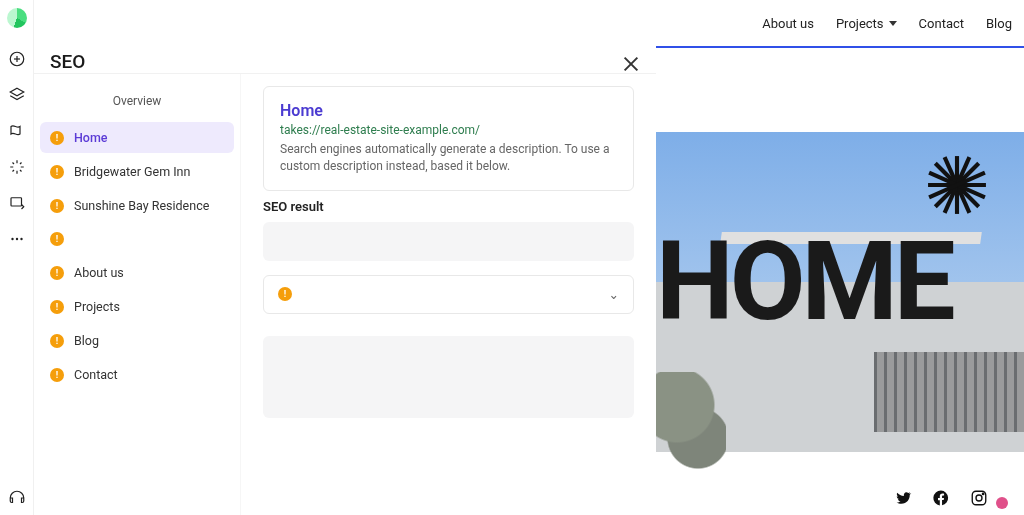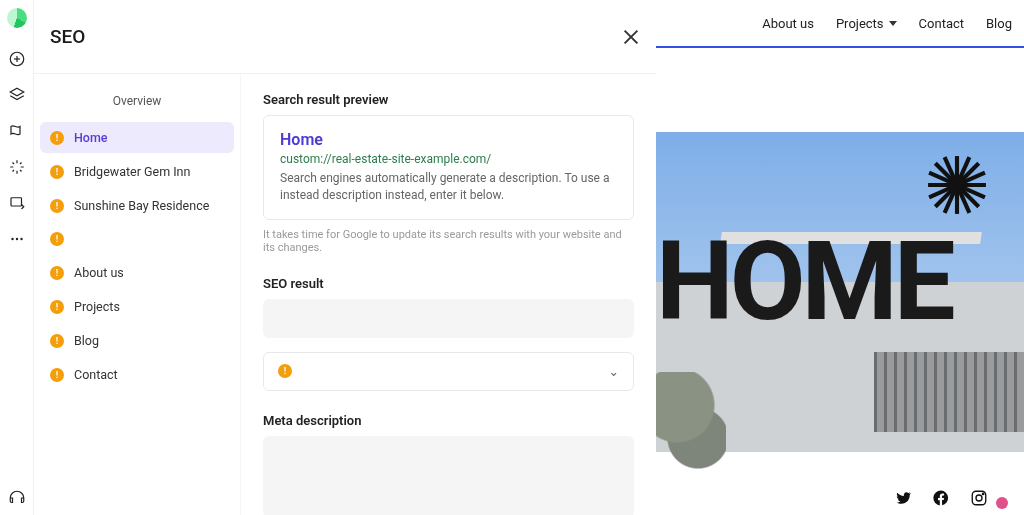--- a/index.html
+++ b/index.html
@@ -4,21 +4,21 @@
 <style>
 * { margin:0; padding:0; box-sizing:border-box; font-family:-apple-system,BlinkMacSystemFont,'Segoe UI',Roboto,sans-serif; }
 body { width:1024px; height:515px; overflow:hidden; background:#e5e5e5; position:relative; }
 
 .iconrail { position:absolute; left:0; top:0; width:34px; height:515px; background:#fff; display:flex; flex-direction:column; align-items:center; padding-top:8px; gap:18px; z-index:5; border-right:1px solid #f0f0f0;}
 .iconrail .rail-icon { width:18px; height:18px; color:#222; display:flex; align-items:center; justify-content:center; cursor:pointer;}
 .iconrail .logo { width:20px; height:20px; border-radius:50%; background:conic-gradient(#4ade80 0 120deg,#22c55e 120deg 200deg,#bbf7d0 200deg 360deg); margin-bottom:4px;}
 .iconrail .bottom-icon { position:absolute; bottom:8px; left:8px;}
 
 .panel { position:absolute; left:34px; top:0; width:622px; height:515px; background:#fff; display:flex; flex-direction:column; box-shadow:2px 0 8px rgba(0,0,0,0.05);}
-.panel-header { height:74px; display:flex; align-items:center; justify-content:space-between; padding:0 16px; border-bottom:1px solid #f1f1f1;}
+.panel-header { height:74px; display:flex; align-items:flex-end; justify-content:space-between; padding:0 16px; border-bottom:1px solid #f1f1f1;}
 .panel-title { font-size:19px; font-weight:500; color:#1a1a1a;}
 .close-x { width:18px; height:18px; cursor:pointer; position:relative;}
 .close-x:before,.close-x:after{content:'';position:absolute;left:8px;top:0;width:2px;height:18px;background:#333;}
 .close-x:before{transform:rotate(45deg);}
 .close-x:after{transform:rotate(-45deg);}
 
 .panel-body { flex:1; display:flex; overflow:hidden;}
 .sidebar { width:207px; padding:12px 6px; overflow-y:auto; border-right:1px solid #f6f6f6;}
 .overview-lbl { font-size:12px; color:#555; padding:8px 10px 14px 10px;text-align:center;}
 .nav-item { display:flex; align-items:center; gap:10px; padding:8px 10px; border-radius:6px; font-size:12.5px; color:#333; cursor:pointer; margin-bottom:3px;}
@@ -143,36 +143,33 @@
             <span class="warn-dot">!</span>
             <span>Blog</span>
           </div>
           <div class="nav-item">
             <span class="warn-dot">!</span>
             <span>Contact</span>
           </div>
         </div>
     </div>
     <div class="main">
-      <div class="section-label">Search result preview</div>
       <div class="preview-card">
         <div class="preview-title">Home</div>
-        <div class="preview-url">custom://real-estate-site-example.com/</div>
-        <div class="preview-desc">Search engines automatically generate a description. To use a instead description instead, enter it below.</div>
+        <div class="preview-url">takes://real-estate-site-example.com/</div>
+        <div class="preview-desc">Search engines automatically generate a description. To use a custom description instead, based it below.</div>
       </div>
-      <div class="note">It takes time for Google to update its search results with your website and its changes.</div>
 
       <div class="field-label">SEO result</div>
       <input class="input-box" value="" style="">
       <div class="suggestion">
         <span class="warn-dot">!</span>
         <span class="chev">⌄</span>
       </div>
 
-      <div class="field-label">Meta description</div>
       <textarea class="input-box tall" value="" style=""></textarea>
       
     </div>
   </div>
 </div>
 
 <div class="site-preview">
   <div class="site-topbar">
     <span>About us</span>
     <span class="projects">

